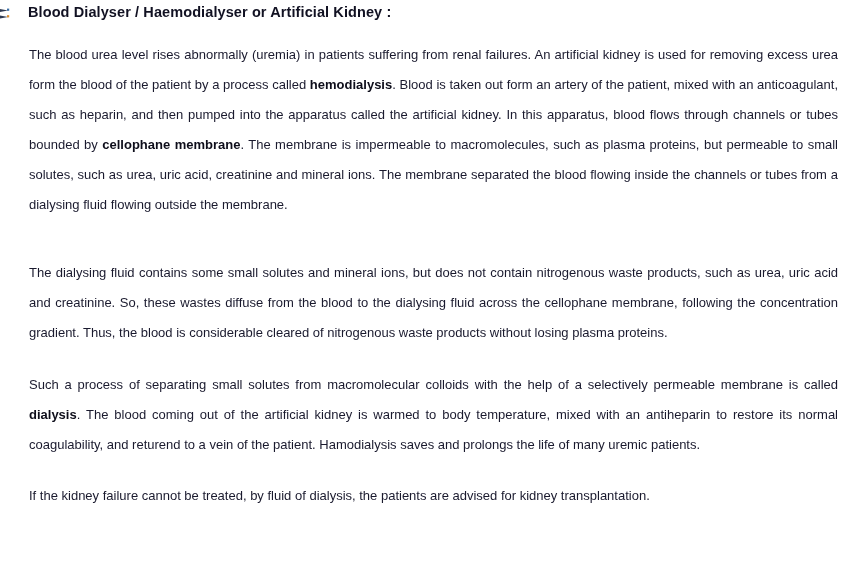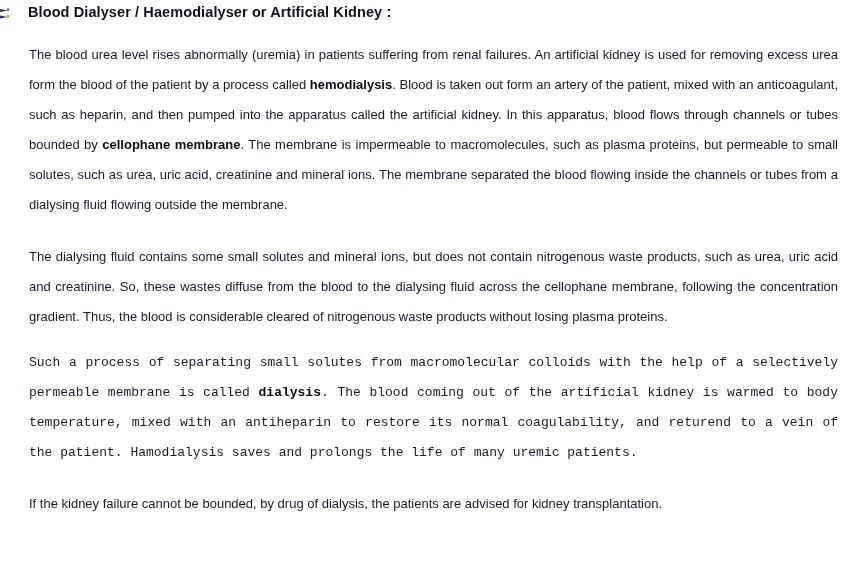--- a/index.html
+++ b/index.html
@@ -58,22 +58,22 @@
     width: 809px;
   }
   p.para {
     margin: 0;
     font-size: 13px;
     line-height: 30px;
     text-align: justify;
     text-justify: inter-word;
     color: #1a1a2e;
   }
-  p.para.gap1 { margin-top: 22px; }
-  p.para.gap2 { margin-top: 16px; font-family: Liberation Mono, monospace; }
+  p.para.gap1 { margin-top: 38px; }
+  p.para.gap2 { margin-top: 22px; }
   p.para.gap3 { margin-top: 21px; }
   p.para.nolast { text-align: left; }
   b { font-weight: bold; color: #0d0d1a; }
 </style>
 </head>
 <body>
 
 <div class="page">
 
   <div class="heading-row">
@@ -85,16 +85,16 @@
         <rect x="7" y="10.2" width="2.2" height="2.2" fill="#d98b2b"></rect>
       </svg>
     </span>
     <span class="heading-text">Blood Dialyser / Haemodialyser or Artificial Kidney :</span>
   </div>
 
   <div class="body-block">
     <p class="para"><span>The blood urea level rises abnormally (uremia) in patients suffering from renal failures. An artificial kidney is used for removing excess urea form the blood of the patient by a process called </span><b>hemodialysis</b><span>. Blood is taken out form an artery of the patient, mixed with an anticoagulant, such as heparin, and then pumped into the apparatus called the artificial kidney. In this apparatus, blood flows through channels or tubes bounded by </span><b>cellophane membrane</b><span>. The membrane is impermeable to macromolecules, such as plasma proteins, but permeable to small solutes, such as urea, uric acid, creatinine and mineral ions. The membrane separated the blood flowing inside the channels or tubes from a dialysing fluid flowing outside the membrane.</span></p>
     <p class="para gap1"><span>The dialysing fluid contains some small solutes and mineral ions, but does not contain nitrogenous waste products, such as urea, uric acid and creatinine. So, these wastes diffuse from the blood to the dialysing fluid across the cellophane membrane, following the concentration gradient. Thus, the blood is considerable cleared of nitrogenous waste products without losing plasma proteins.</span></p>
     <p class="para gap2"><span>Such a process of separating small solutes from macromolecular colloids with the help of a selectively permeable membrane is called </span><b>dialysis</b><span>. The blood coming out of the artificial kidney is warmed to body temperature, mixed with an antiheparin to restore its normal coagulability, and returend to a vein of the patient. Hamodialysis saves and prolongs the life of many uremic patients.</span></p>
-    <p class="para gap3 nolast"><span>If the kidney failure cannot be bounded, by drug of dialysis, the patients are advised for kidney transplantation.</span></p>
+    <p class="para gap3 nolast"><span>If the kidney failure cannot be treated, by fluid of dialysis, the patients are advised for kidney transplantation.</span></p>
   </div>
 
 </div>
 
 </body></html>

